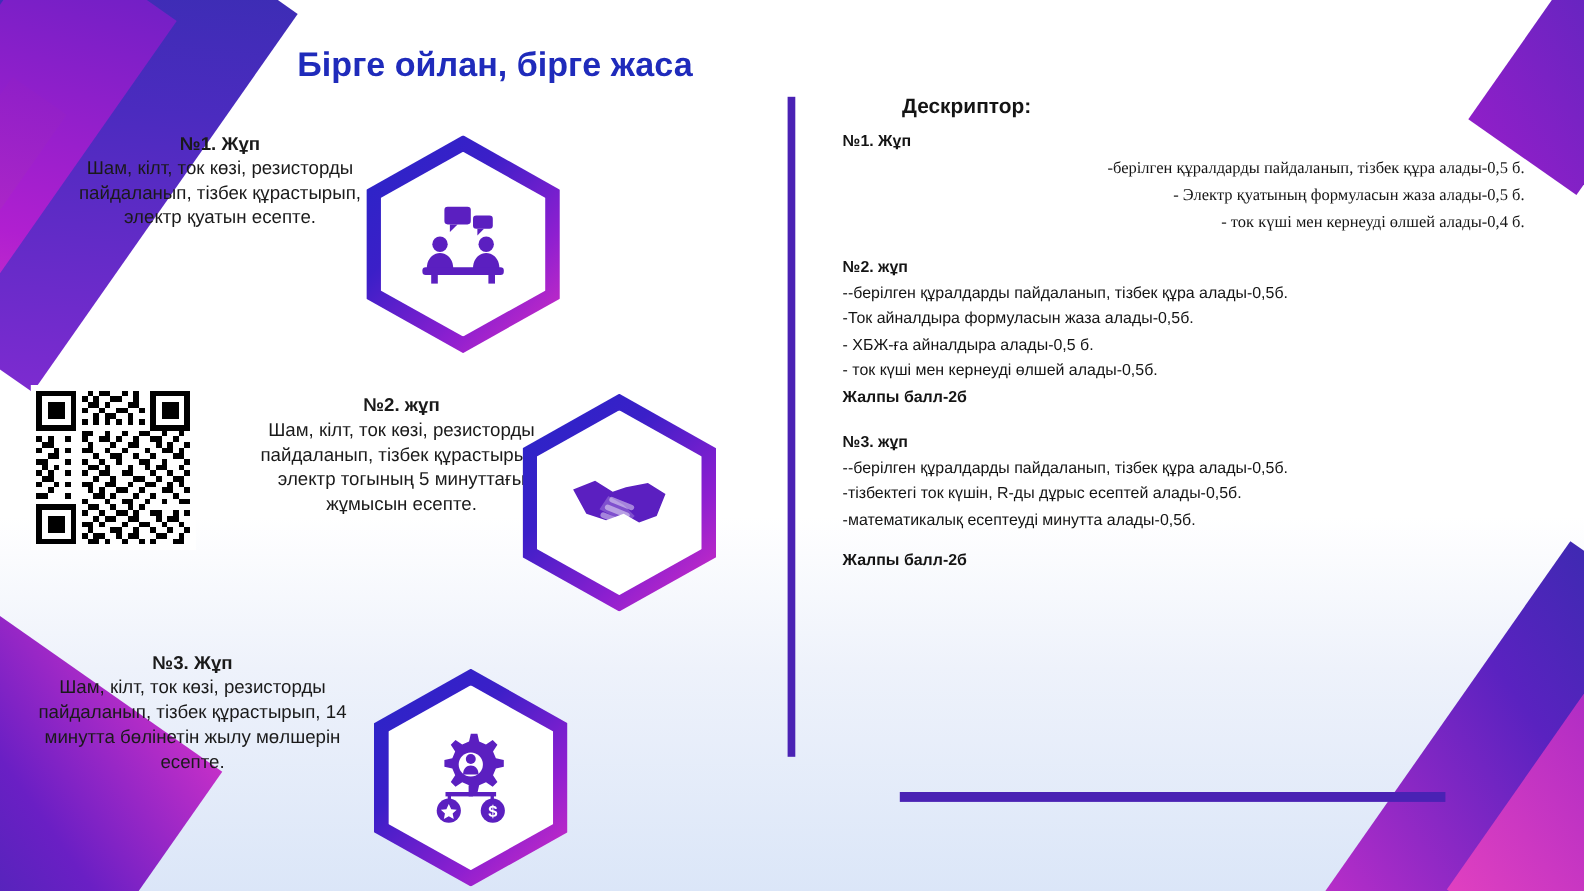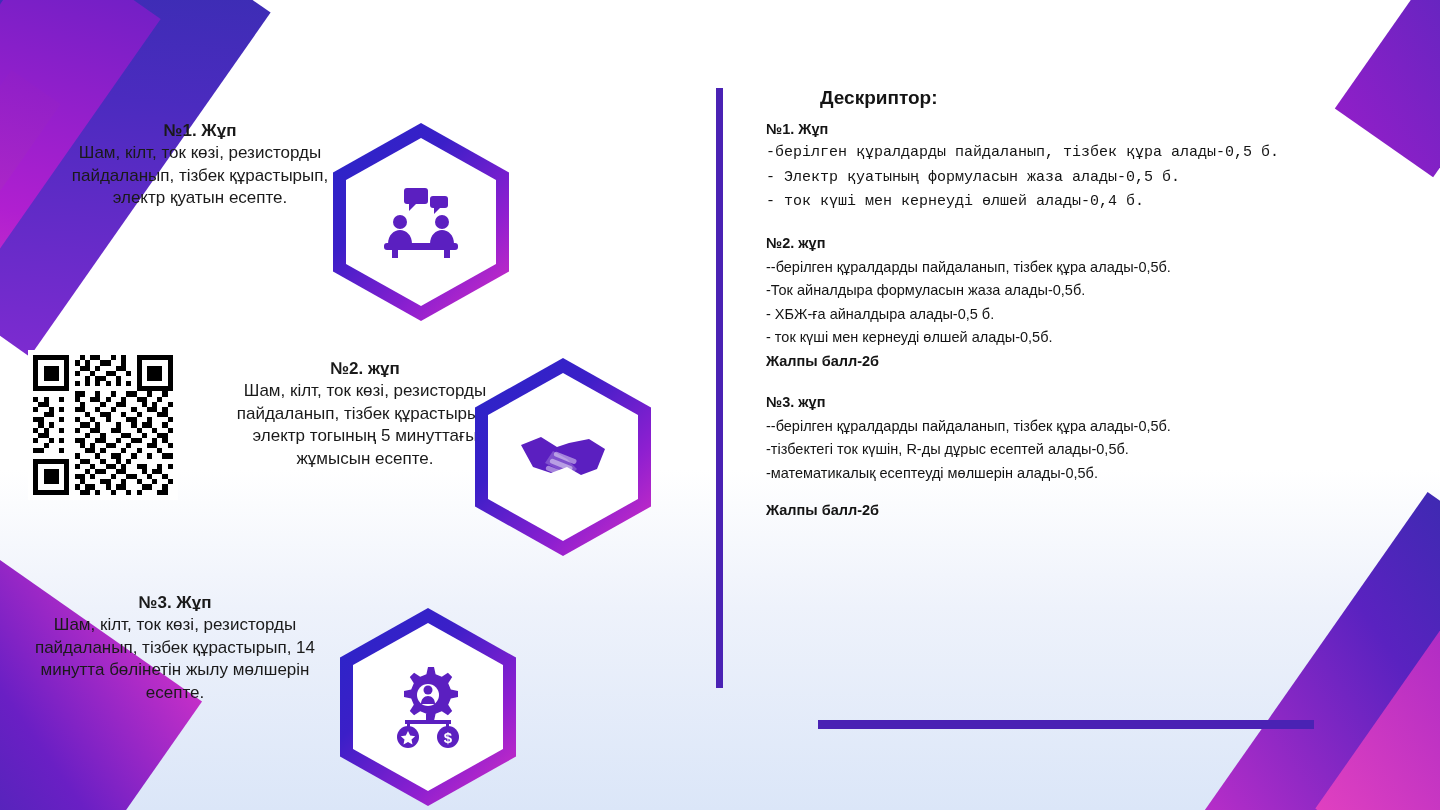--- a/index.html
+++ b/index.html
@@ -170,21 +170,21 @@
     top: 118px;
     width: 620px;
     font-size: 14.5px;
     color: #141414;
     line-height: 1.62;
   }
   .desc-group { margin-bottom: 18px; }
   .desc-group:last-child { margin-bottom: 0; }
   .desc-line { white-space: pre-wrap; }
   .desc-line.b { font-weight: bold; }
-  .desc-line.serif { font-family: Liberation Mono, monospace; font-size: 15px; }
+  .desc-line.serif { font-family: Liberation Serif, serif; font-size: 15px; text-align: right; }
 
   .bottom-rule {
     position: absolute;
     left: 818px;
     top: 720px;
     width: 496px;
     height: 9px;
     background: #4a22b4;
   }
 </style>
@@ -194,20 +194,21 @@
 <div class="slide">
 
   <div class="deco tl-band-1"></div>
   <div class="deco tl-band-2"></div>
   <div class="deco tl-band-3"></div>
   <div class="deco tr-band"></div>
   <div class="deco bl-band"></div>
   <div class="deco br-band-1"></div>
   <div class="deco br-band-2"></div>
 
+  <div class="title">Бірге ойлан, бірге жаса</div>
 
   <div class="block block1">
     <div class="block-text">
       <div class="hdr">№1. Жұп</div>
       <div>Шам, кілт, ток көзі, резисторды пайдаланып, тізбек құрастырып, электр қуатын есепте.</div>
     </div>
   </div>
 
   <div class="hex-wrap hex1">
     <div class="hex-outer"></div>
@@ -487,21 +488,21 @@
       <div class="desc-line">-Ток айналдыра формуласын жаза алады-0,5б.</div>
       <div class="desc-line">- ХБЖ-ға айналдыра алады-0,5 б.</div>
       <div class="desc-line">- ток күші мен кернеуді өлшей алады-0,5б.</div>
       <div class="desc-line b">Жалпы балл-2б</div>
     </div>
 
     <div class="desc-group">
       <div class="desc-line b">№3. жұп</div>
       <div class="desc-line">--берілген құралдарды пайдаланып, тізбек құра алады-0,5б.</div>
       <div class="desc-line">-тізбектегі ток күшін, R-ды дұрыс есептей алады-0,5б.</div>
-      <div class="desc-line">-математикалық есептеуді мөлшерін алады-0,5б.</div>
+      <div class="desc-line">-математикалық есептеуді минутта алады-0,5б.</div>
       <div class="desc-line b" style="margin-top:14px">Жалпы балл-2б</div>
     </div>
 
   </div>
 
   <div class="bottom-rule"></div>
 
 </div>
 
 </body></html>

